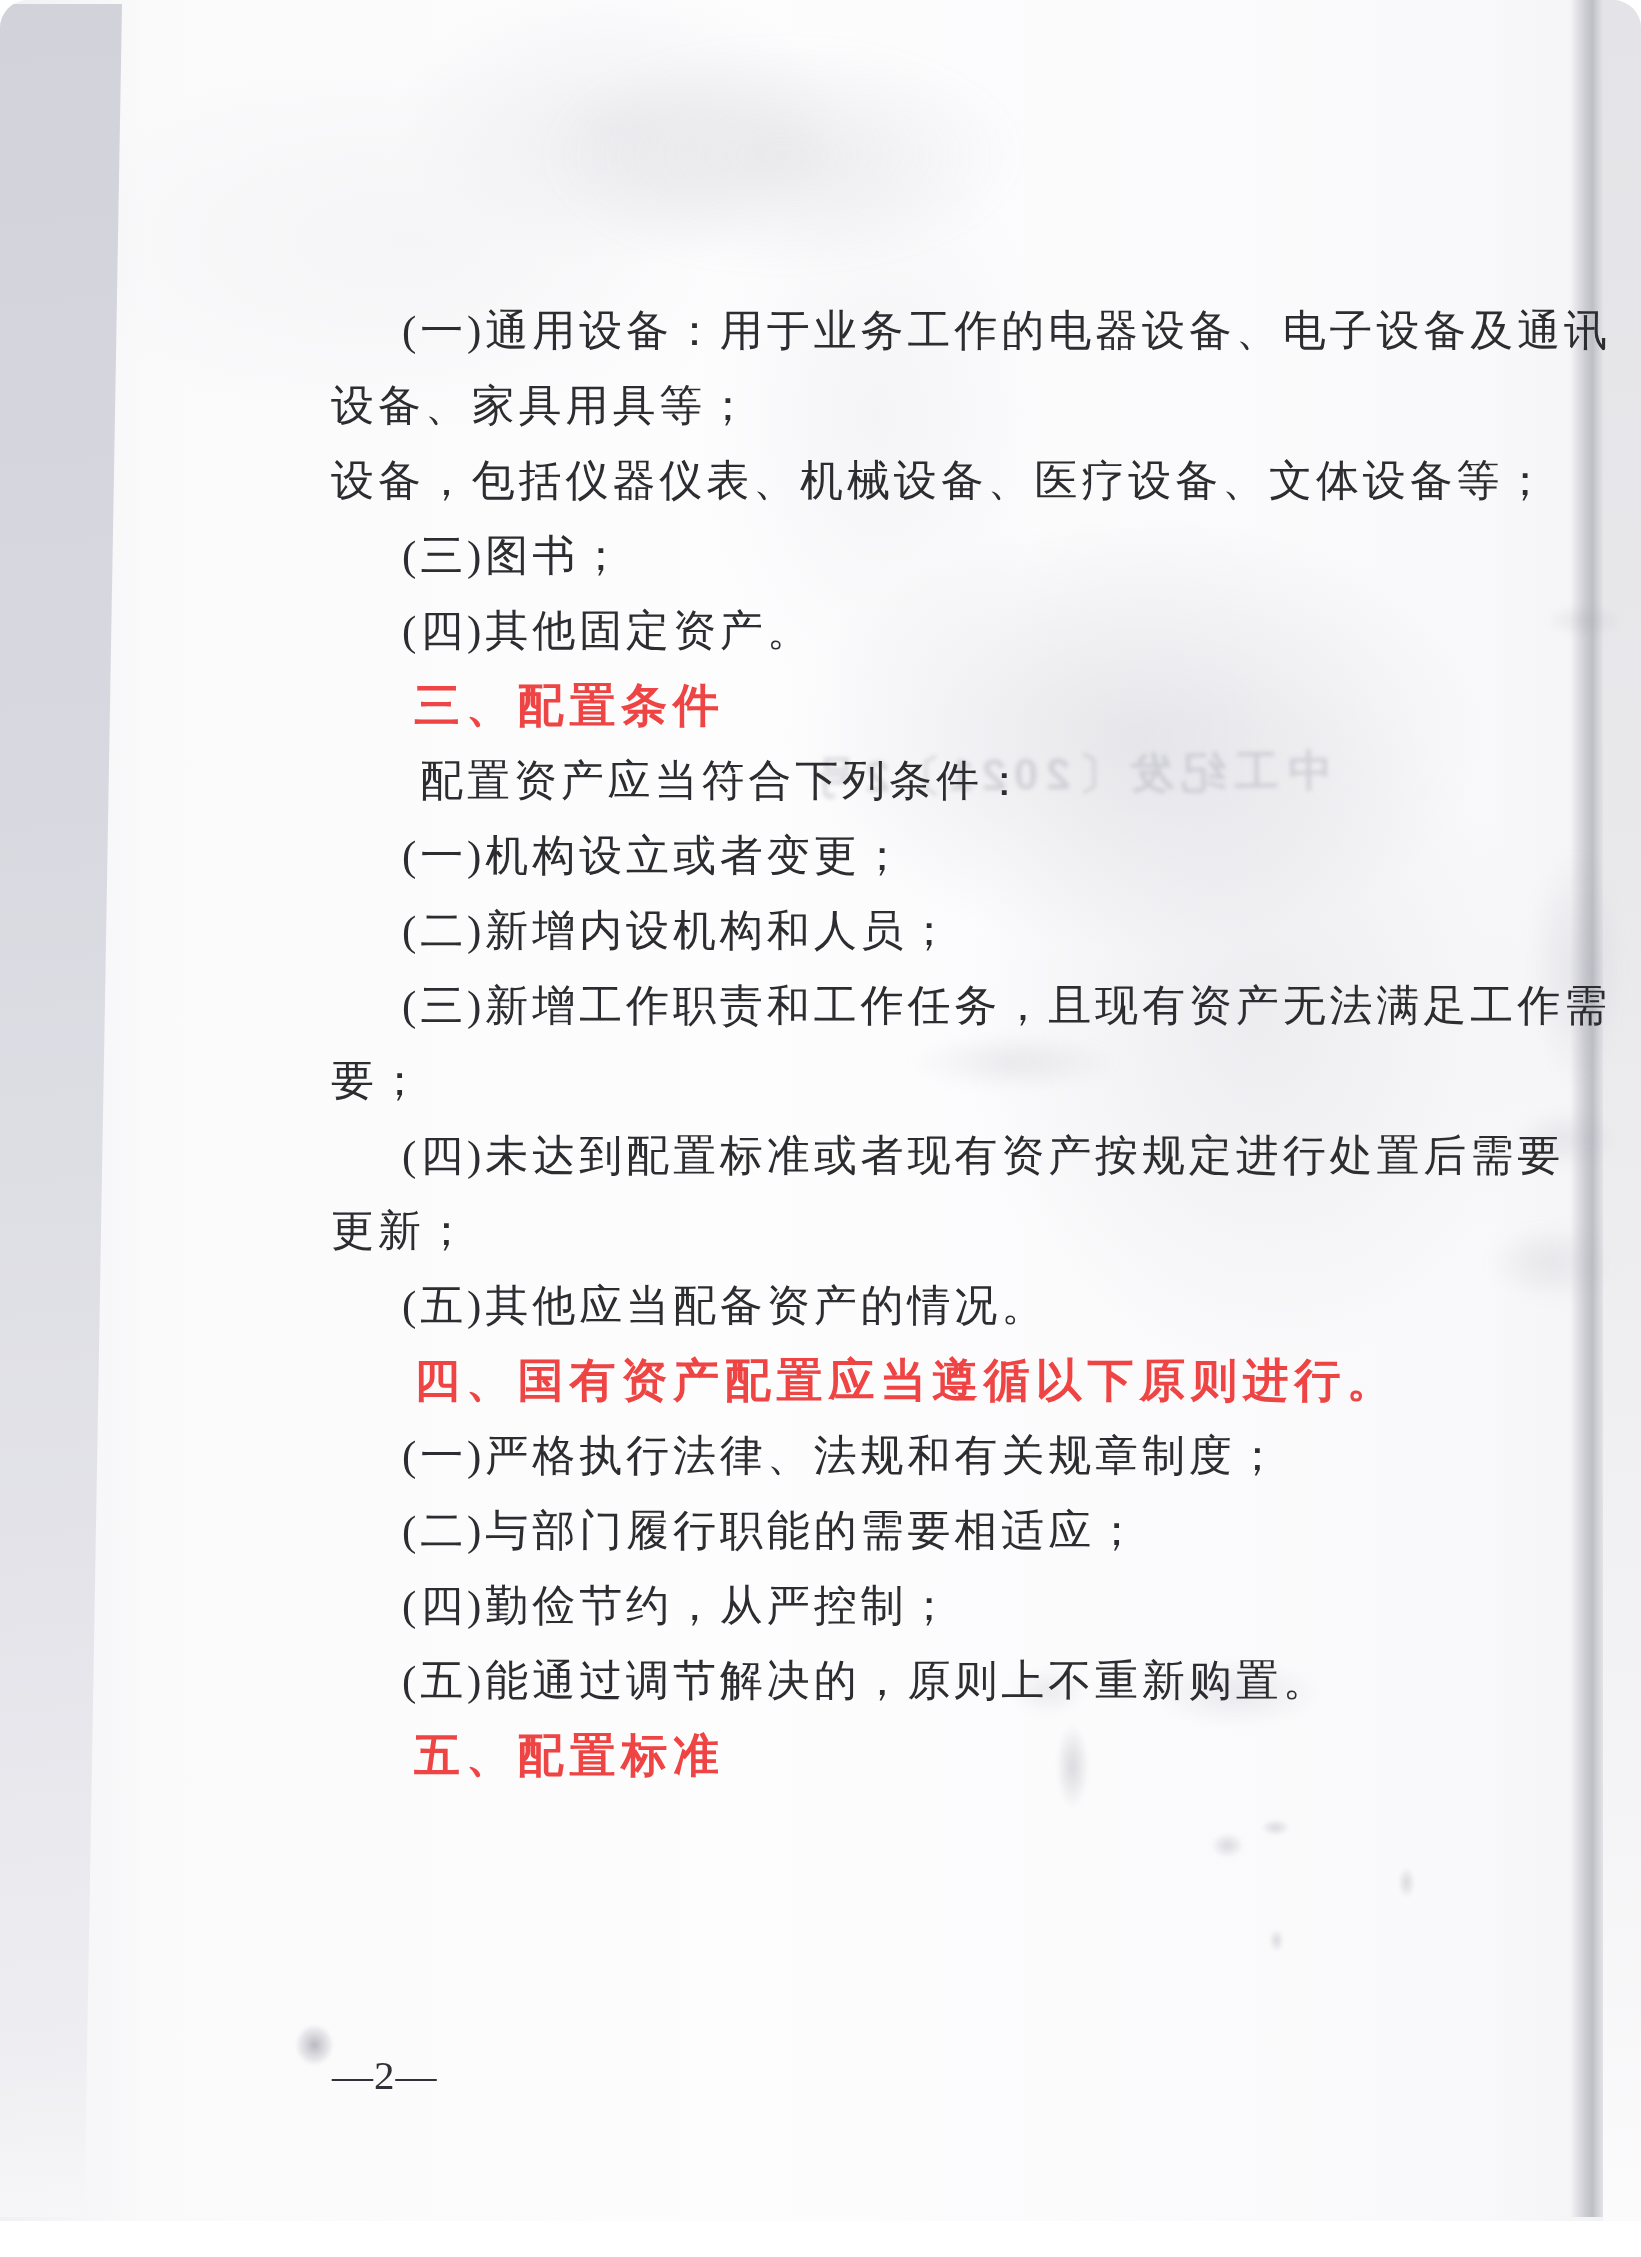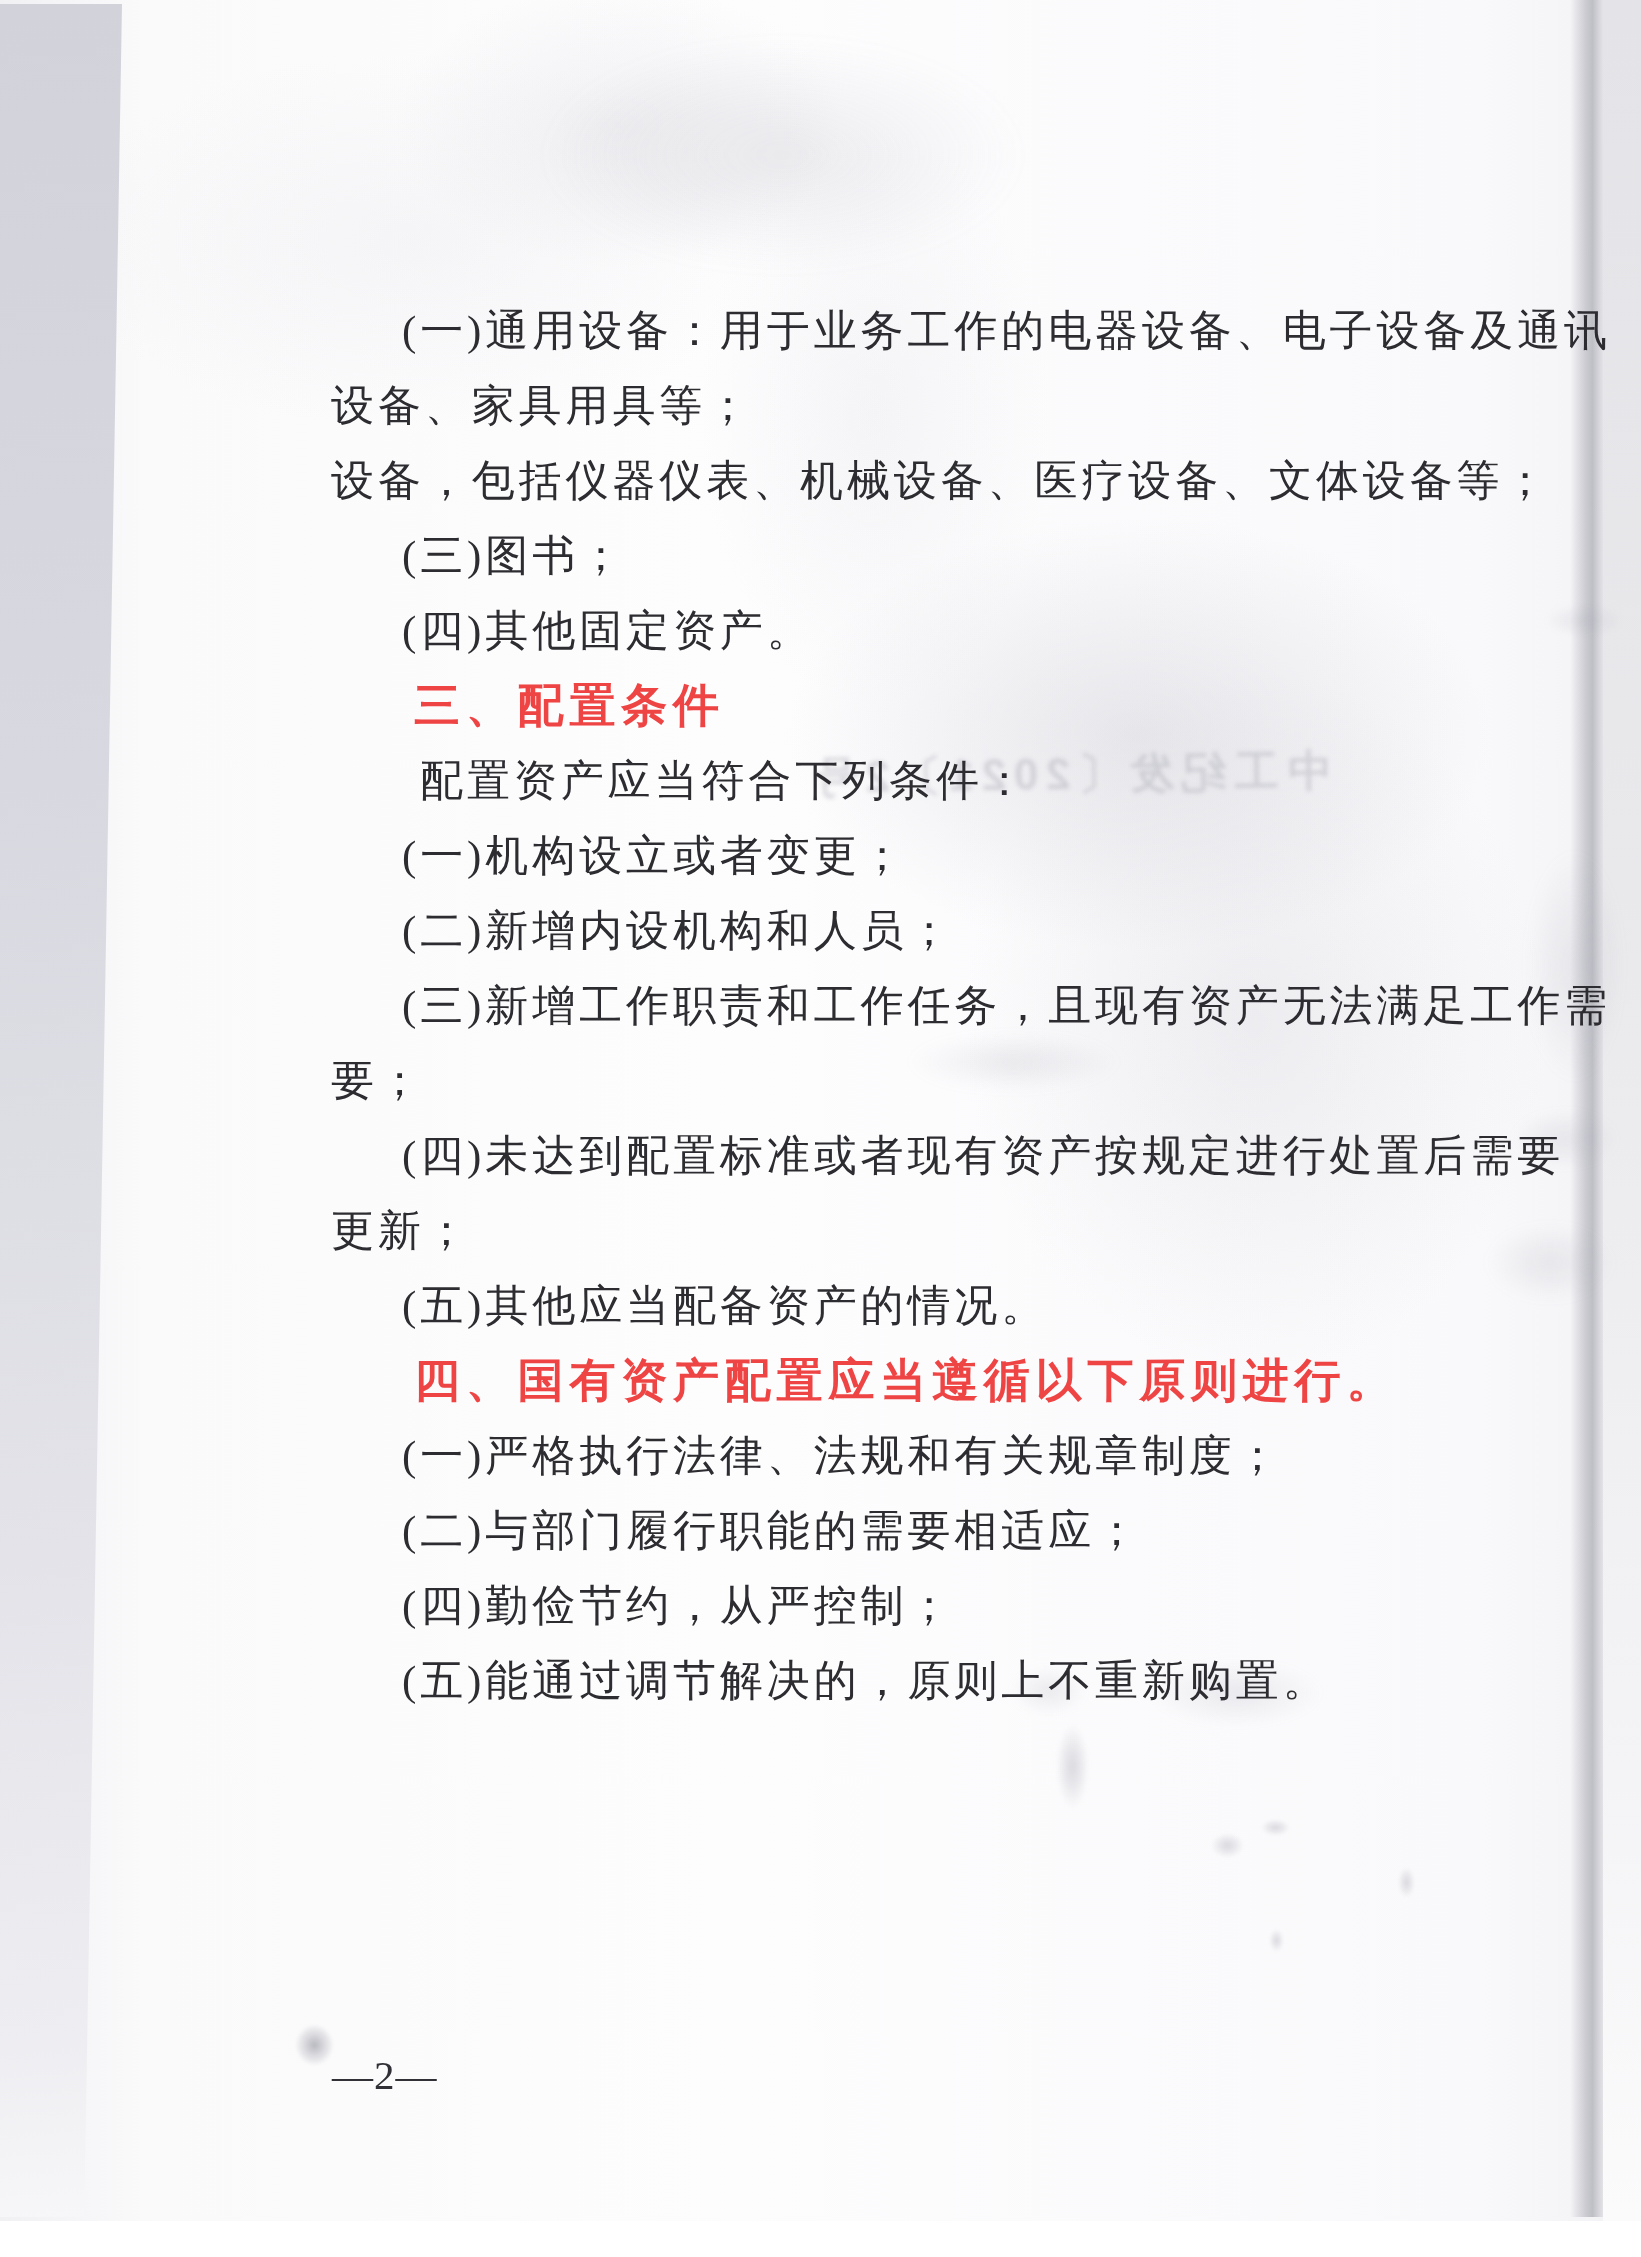--- a/index.html
+++ b/index.html
@@ -2,20 +2,21 @@
 <html><head>
 <meta charset="utf-8">
 <style>
   html,body{margin:0;padding:0;background:#ffffff;}
   #scan{
     position:relative;
     width:1641px;height:2257px;
     overflow:hidden;
     background:#ffffff;
     font-family:"Liberation Serif","DejaVu Serif",serif;
+    border-radius:28px;
   }
   
   .paper{
     position:absolute;left:0;top:0;width:1641px;height:2221px;
     background:
       radial-gradient(ellipse 502px 309px at 1139px 734px, rgba(183,183,194,0.30), transparent 70%),
       radial-gradient(ellipse 415px 502px at 1255px 1023px, rgba(190,190,200,0.22), transparent 70%),
       radial-gradient(ellipse 319px 203px at 618px 126px, rgba(198,198,207,0.22), transparent 70%),
       radial-gradient(ellipse 251px 415px at 874px 415px, rgba(203,203,211,0.16), transparent 70%),
       radial-gradient(ellipse 483px 251px at 415px 241px, rgba(205,205,213,0.14), transparent 75%),
@@ -124,17 +125,18 @@
       <div class="line first">(三)新增工作职责和工作任务，且现有资产无法满足工作需</div>
       <div class="line cont">要；</div>
       <div class="line first">(四)未达到配置标准或者现有资产按规定进行处置后需要</div>
       <div class="line cont">更新；</div>
       <div class="line first">(五)其他应当配备资产的情况。</div>
       <div class="line heading">四、国有资产配置应当遵循以下原则进行。</div>
       <div class="line first">(一)严格执行法律、法规和有关规章制度；</div>
       <div class="line first">(二)与部门履行职能的需要相适应；</div>
       <div class="line first">(四)勤俭节约，从严控制；</div>
       <div class="line first">(五)能通过调节解决的，原则上不重新购置。</div>
+      <div class="line heading">五、配置标准</div>
     </div>
 
   <div class="page-number">—2—</div>
 </div>
 
 
 </body></html>

